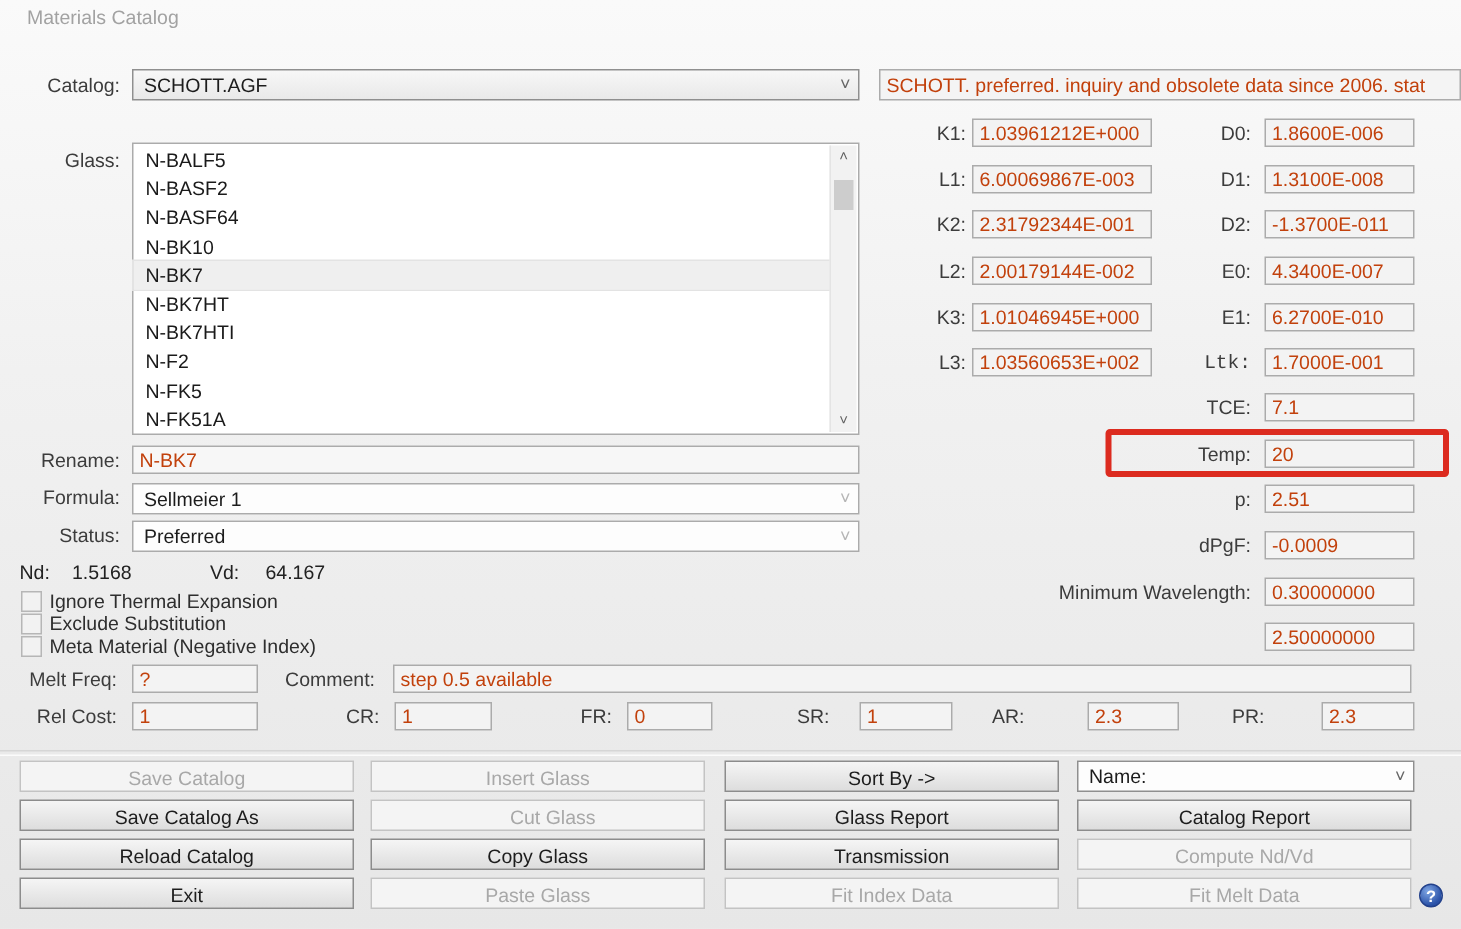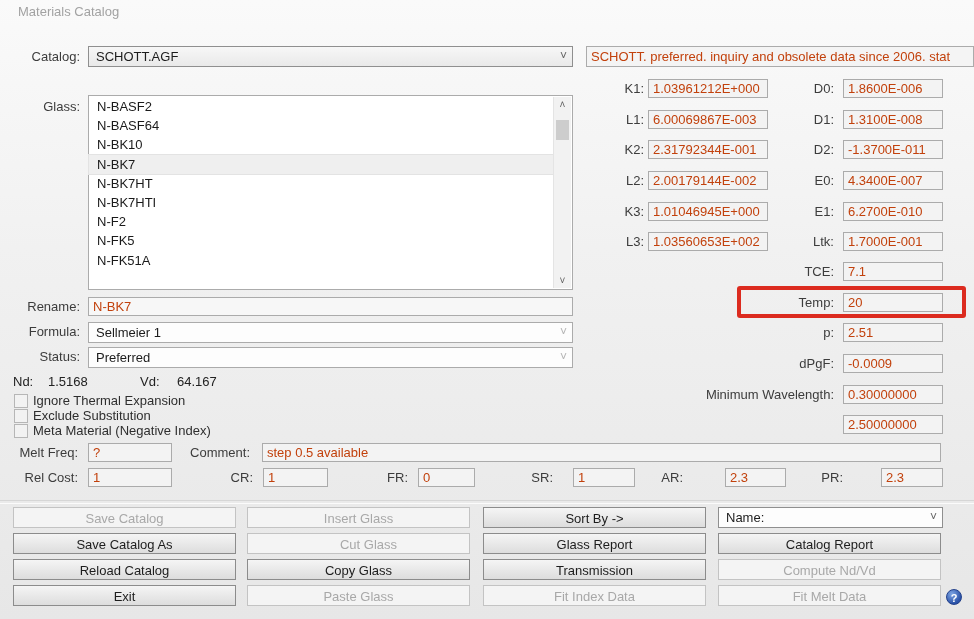--- a/index.html
+++ b/index.html
@@ -48,20 +48,21 @@
   <div class="lbl r" style="left:0;top:49px;width:80px;">Catalog:</div>
   <div class="combo" style="left:88px;top:46px;width:469px;">
     <span>SCHOTT.AGF</span>
     <span class="chev">˅</span>
   </div>
   <div class="field" style="left:586px;top:46px;width:378px;height:19px;line-height:19px;background:#f4f4f4;">SCHOTT. preferred. inquiry and obsolete data since 2006. stat</div>
 
   <div class="lbl r" style="left:0;top:99px;width:80px;">Glass:</div>
   <div class="listbox">
     <div style="position:absolute;left:0;top:1px;right:18px;">
+      <div class="glassitem">N-BALF5</div>
       <div class="glassitem">N-BASF2</div>
       <div class="glassitem">N-BASF64</div>
       <div class="glassitem">N-BK10</div>
       <div class="glassitem sel">N-BK7</div>
       <div class="glassitem">N-BK7HT</div>
       <div class="glassitem">N-BK7HTI</div>
       <div class="glassitem">N-F2</div>
       <div class="glassitem">N-FK5</div>
       <div class="glassitem">N-FK51A</div>
     </div>
@@ -88,21 +89,21 @@
   <div class="lbl r" style="left:790px;top:81px;width:44px;">D0:</div>
   <div class="field" style="left:843px;top:79px;width:90px;">1.8600E-006</div>
   <div class="lbl r" style="left:790px;top:112px;width:44px;">D1:</div>
   <div class="field" style="left:843px;top:110px;width:90px;">1.3100E-008</div>
   <div class="lbl r" style="left:790px;top:142px;width:44px;">D2:</div>
   <div class="field" style="left:843px;top:140px;width:90px;">-1.3700E-011</div>
   <div class="lbl r" style="left:790px;top:173px;width:44px;">E0:</div>
   <div class="field" style="left:843px;top:171px;width:90px;">4.3400E-007</div>
   <div class="lbl r" style="left:790px;top:204px;width:44px;">E1:</div>
   <div class="field" style="left:843px;top:202px;width:90px;">6.2700E-010</div>
-  <div class="lbl r" style="left:790px;top:234px;width:44px;">Ltk:</div>
+  <div class="lbl r" style="left:790px;top:234px;width:44px;font-family:Liberation Mono, monospace;">Ltk:</div>
   <div class="field" style="left:843px;top:232px;width:90px;">1.7000E-001</div>
 
   <div class="lbl r" style="left:740px;top:264px;width:94px;">TCE:</div>
   <div class="field" style="left:843px;top:262px;width:90px;">7.1</div>
   <div class="lbl r" style="left:740px;top:295px;width:94px;">Temp:</div>
   <div class="field" style="left:843px;top:293px;width:90px;">20</div>
   <div class="redbox"></div>
   <div class="lbl r" style="left:740px;top:325px;width:94px;">p:</div>
   <div class="field" style="left:843px;top:323px;width:90px;">2.51</div>
   <div class="lbl r" style="left:740px;top:356px;width:94px;">dPgF:</div>

